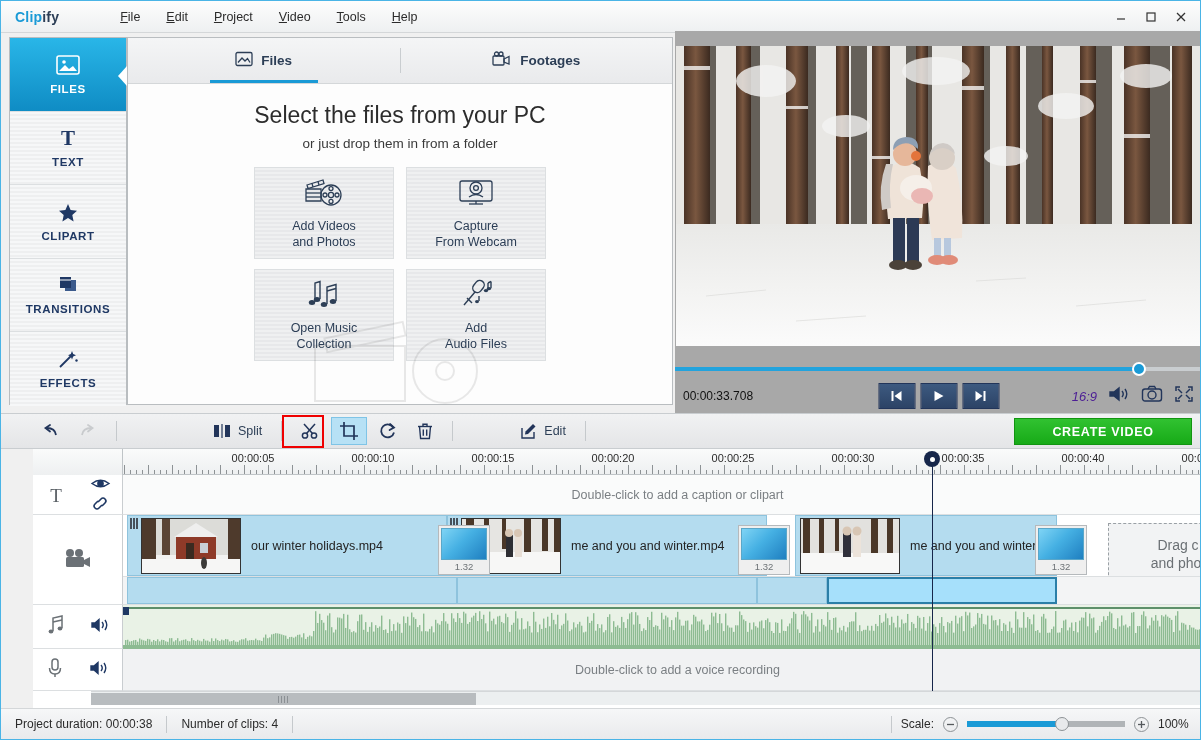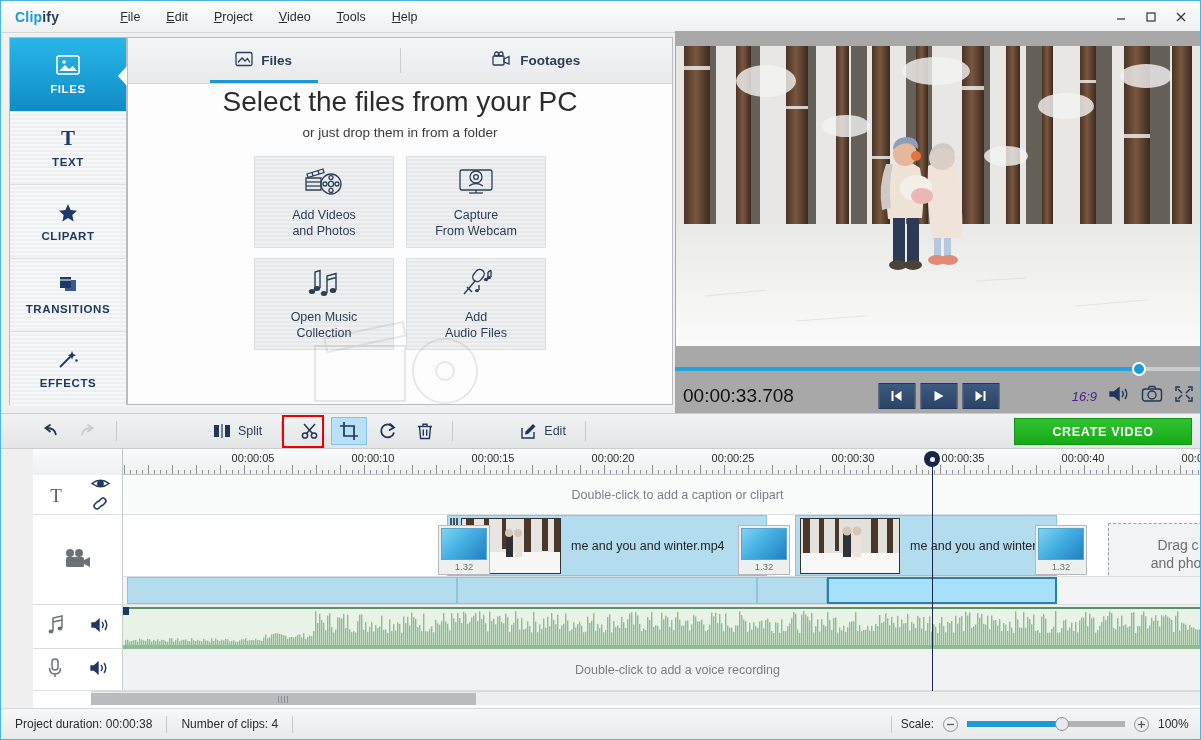--- a/index.html
+++ b/index.html
@@ -86,21 +86,21 @@
   .tab.active::after {
     content: ''; position: absolute; left: 50%; transform: translateX(-50%);
     bottom: 0; width: 108px; height: 3px; background: #1a9ad6;
   }
   .tab-sep { width: 1px; background: #c9cdd0; margin: 10px 0; }
   .drop-area {
     position: relative; height: 320px;
     background: #fdfdfd;
     display: flex; flex-direction: column; align-items: center;
   }
-  .drop-title { margin-top: 2px; font-size: 28px; color: #2c2c2c; font-weight: normal; }
+  .drop-title { margin-top: 18px; font-size: 23px; color: #2c2c2c; font-weight: normal; }
   .drop-sub { margin-top: 7px; font-size: 13.5px; color: #3a3a3a; }
   .btn-grid {
     margin-top: 16px; display: grid; grid-template-columns: 140px 140px;
     grid-template-rows: 92px 92px; gap: 10px 12px;
   }
   .bigbtn {
     background: repeating-linear-gradient(#eff0f1, #eff0f1 2px, #e7e8ea 2px, #e7e8ea 4px);
     border: 1px solid #dcdfe1;
     display: flex; flex-direction: column; align-items: center; justify-content: center;
     gap: 6px; cursor: default; color: #2c3e56;
@@ -130,21 +130,21 @@
     position: absolute; left: 0; top: 6px; width: 463px; height: 4px; background: #22a3dd;
   }
   .seek-knob {
     position: absolute; left: 456px; top: 1px; width: 14px; height: 14px;
     border-radius: 50%; background: #1a9ad6; border: 2px solid #ffffff;
   }
   .pcontrols {
     position: absolute; left: 0; top: 348px; width: 527px; height: 34px;
     display: flex; align-items: center;
   }
-  .timecode { margin-left: 8px; font-size: 19px; color: #111; }
+  .timecode { margin-left: 8px; font-size: 12px; color: #111; }
   .transport { position: absolute; left: 50%; transform: translateX(-50%); display: flex; gap: 5px; }
   .tbtn {
     width: 37px; height: 26px; background: linear-gradient(#3d5a80,#2c4366);
     border: 1px solid #22355a; display: flex; align-items: center; justify-content: center;
     cursor: default;
   }
   .pright { position: absolute; right: 8px; display: flex; align-items: center; gap: 11px; }
   .ratio { font-size: 13px; color: #4c1d95; font-style: italic; }
 
   
@@ -931,20 +931,37 @@
         <svg width="30" height="24" viewBox="0 0 30 24" fill="#6b7176">
           <circle cx="7" cy="7" r="4"></circle>
             <circle cx="16" cy="7" r="4"></circle>
           <rect x="3" y="11" width="18" height="10" rx="1.5"></rect>
           <path d="M21 14 L27 11 L27 21 L21 18 Z"></path>
         </svg>
       </span>
     </div>
     <div class="track-body" style="top:66px; height:62px; background:#ffffff; overflow:hidden;">
       <div id="video-clips" class="clip-strip" style="width:100%;">
+          <div class="clip" style="left: 4px; width: 320px;">
+            <div class="grip"></div>
+            <div class="thumb"><svg width="100" height="56" viewBox="0 0 100 56" preserveAspectRatio="none">
+                <rect width="100" height="56" fill="#dcdcd8"></rect>
+                <rect y="36" width="100" height="20" fill="#f2f2f0"></rect>
+                <rect x="0" y="0" width="14" height="40" fill="#4e3a2c"></rect>
+                <rect x="20" y="0" width="8" height="36" fill="#5a4434"></rect>
+                <rect x="86" y="0" width="12" height="40" fill="#4e3a2c"></rect>
+                <path d="M34 18 L54 6 L74 18 L74 40 L34 40 Z" fill="#8e3a28"></path>
+                <rect x="44" y="24" width="8" height="16" fill="#3a2a20"></rect>
+                <rect x="58" y="24" width="8" height="10" fill="#c9cfd6"></rect>
+                <path d="M32 18 L54 4 L76 18 Z" fill="#efefee"></path>
+                <rect x="0" y="40" width="100" height="16" fill="#f6f6f5"></rect>
+                <ellipse cx="62" cy="44" rx="3" ry="6" fill="#3c3a38"></ellipse>
+              </svg></div>
+            <div class="clip-name">our winter holidays.mp4</div>
+          </div>
           <div class="clip" style="left: 324px; width: 320px;">
             <div class="grip"></div>
             <div class="thumb"><svg width="100" height="56" viewBox="0 0 100 56" preserveAspectRatio="none">
                 <rect width="100" height="56" fill="#e6e5e2"></rect>
                 <g fill="#4a3728">
                   <rect x="4" y="0" width="8" height="34"></rect>
                   <rect x="22" y="0" width="5" height="32"></rect>
                   <rect x="40" y="0" width="4" height="30"></rect>
                   <rect x="62" y="0" width="7" height="33"></rect>
                   <rect x="80" y="0" width="6" height="32"></rect>

